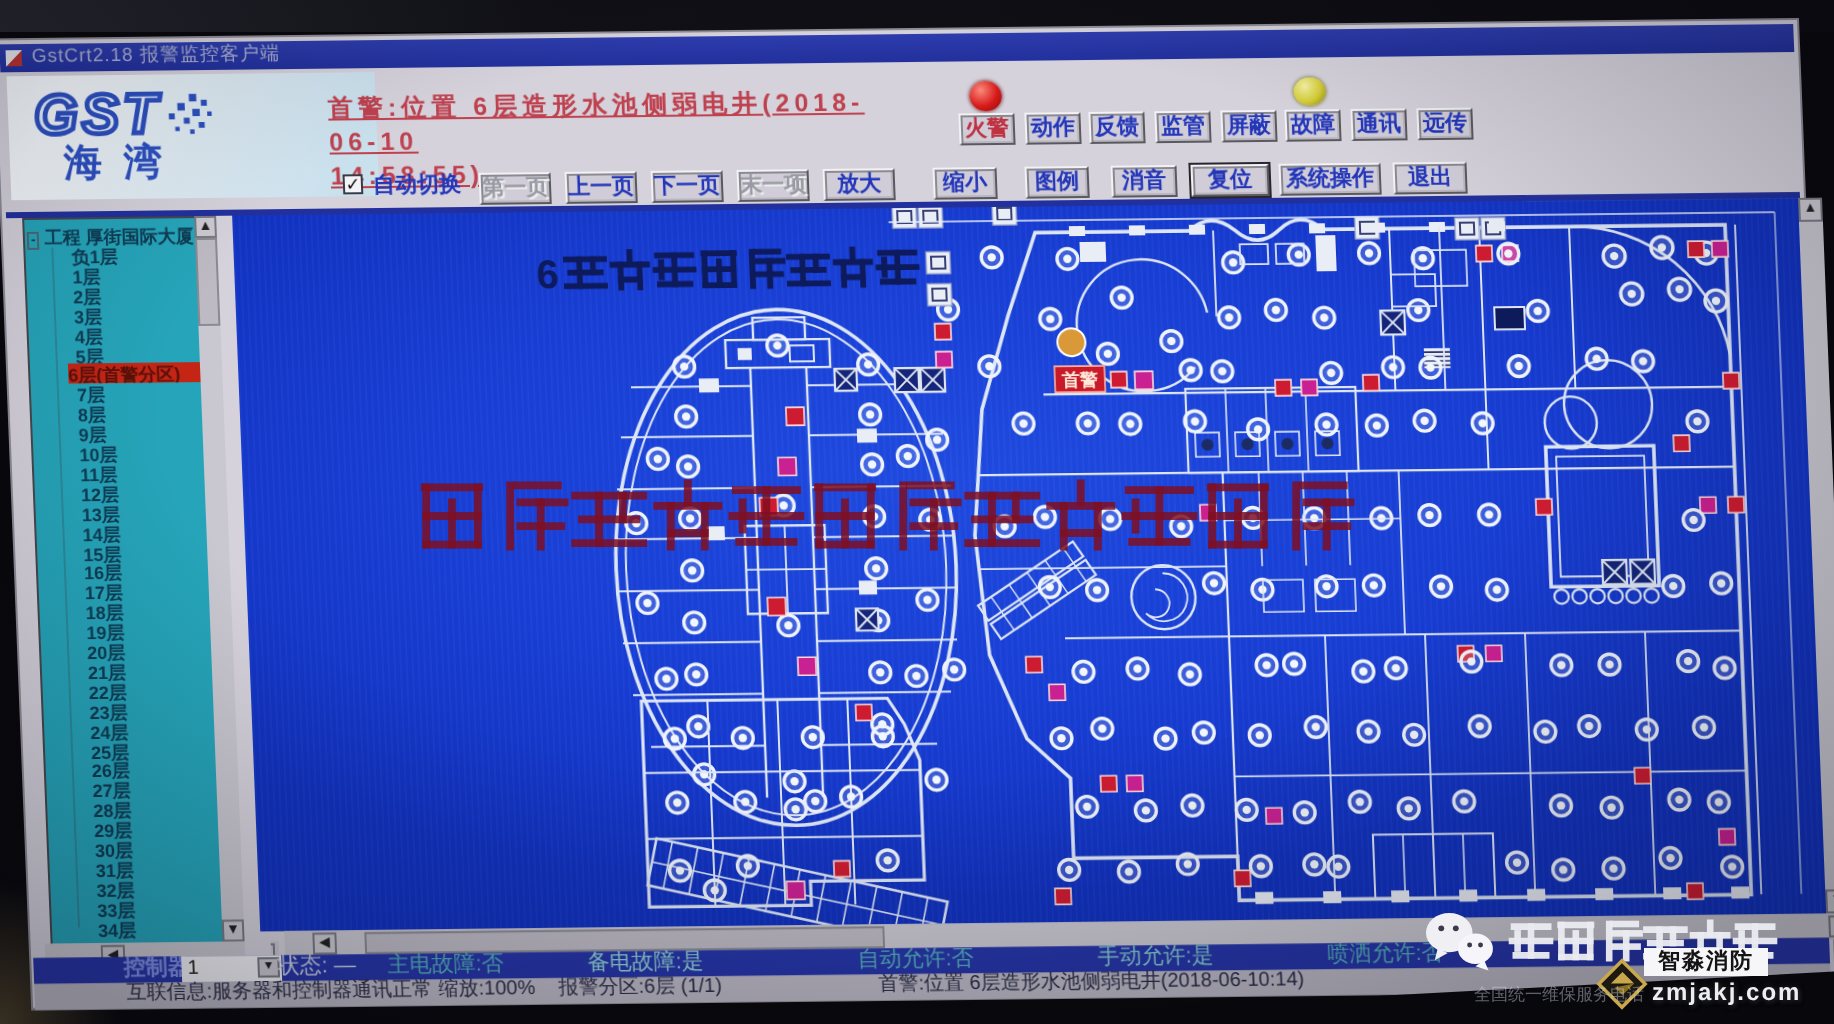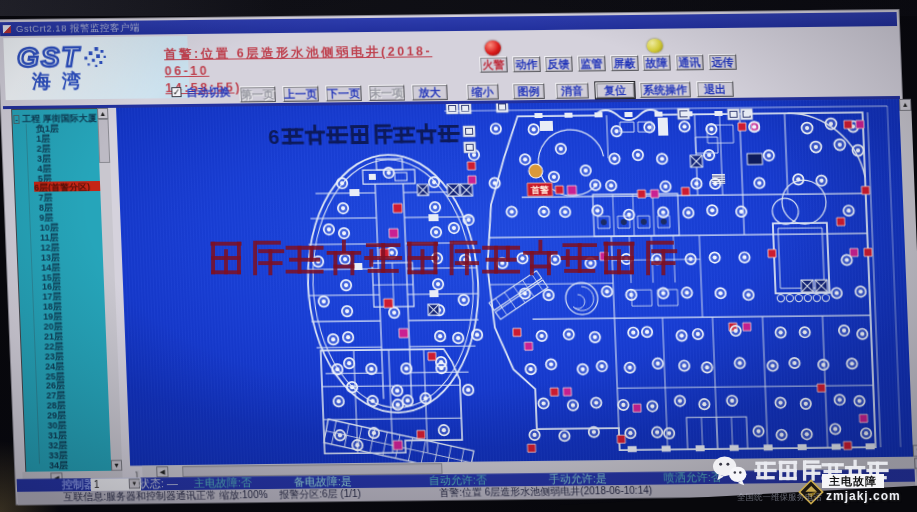--- a/index.html
+++ b/index.html
@@ -961,17 +961,17 @@
   </svg>
 
 <svg class="abs" style="left:798px;top:479px" width="26" height="26" viewBox="0 0 38 37">
 <g transform="rotate(45 19 18.5)">
 <rect x="7" y="6.5" width="24" height="24" fill="#1c1812" stroke="#c8a84b" stroke-width="2.5"></rect>
 <path d="M13,12 l12,0 l-12,12 z" fill="#c8a84b"></path>
 <path d="M25,12 l0,12 l-8,0 z" fill="#8a701e"></path>
 </g>
   </svg>
 
-<div class="abs" style="left:822px;top:474px;width:62px;height:14px;background:#f6f6f8;color:#141414;font-size:11px;font-weight:bold;line-height:14px;text-align:center;letter-spacing:1px">主电故障</div>
+<div class="abs" style="left:822px;top:474px;width:62px;height:14px;background:#f6f6f8;color:#141414;font-size:11px;font-weight:bold;line-height:14px;text-align:center;letter-spacing:1px">智淼消防</div>
 
 <div class="abs" style="left:826px;top:489px;font-size:12px;font-weight:bold;color:#eceef4;text-shadow:0 0 3px #222,1px 1px 2px #222;letter-spacing:1px">zmjakj.com</div>
 
 <div class="abs" style="left:737px;top:492px;font-size:8.5px;color:rgba(215,220,238,0.42);white-space:nowrap">全国统一维保服务电话</div>
 
 </body></html>

